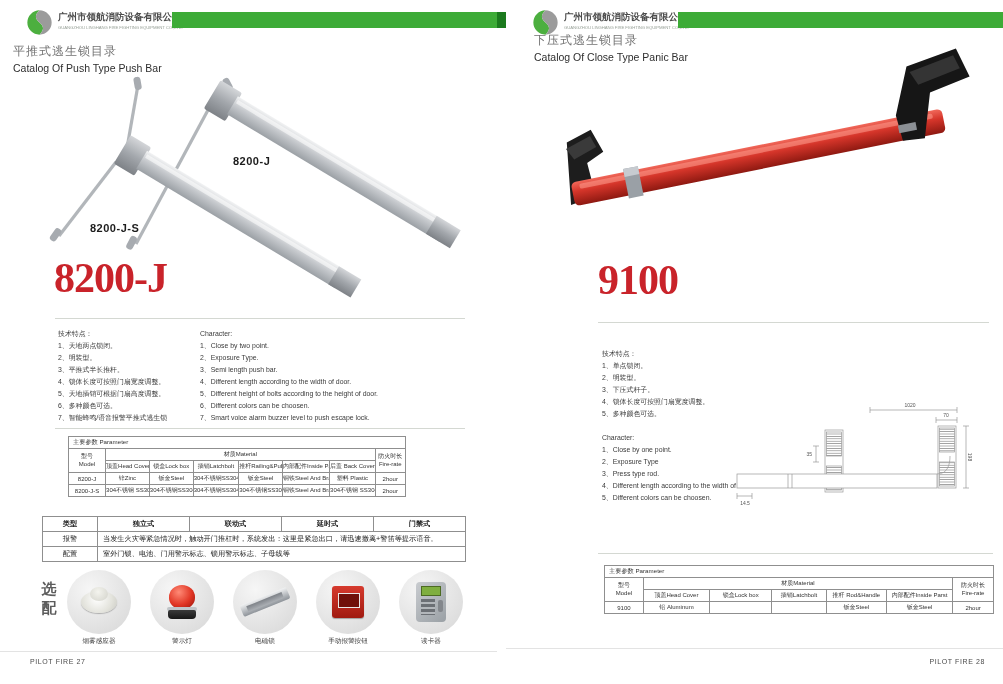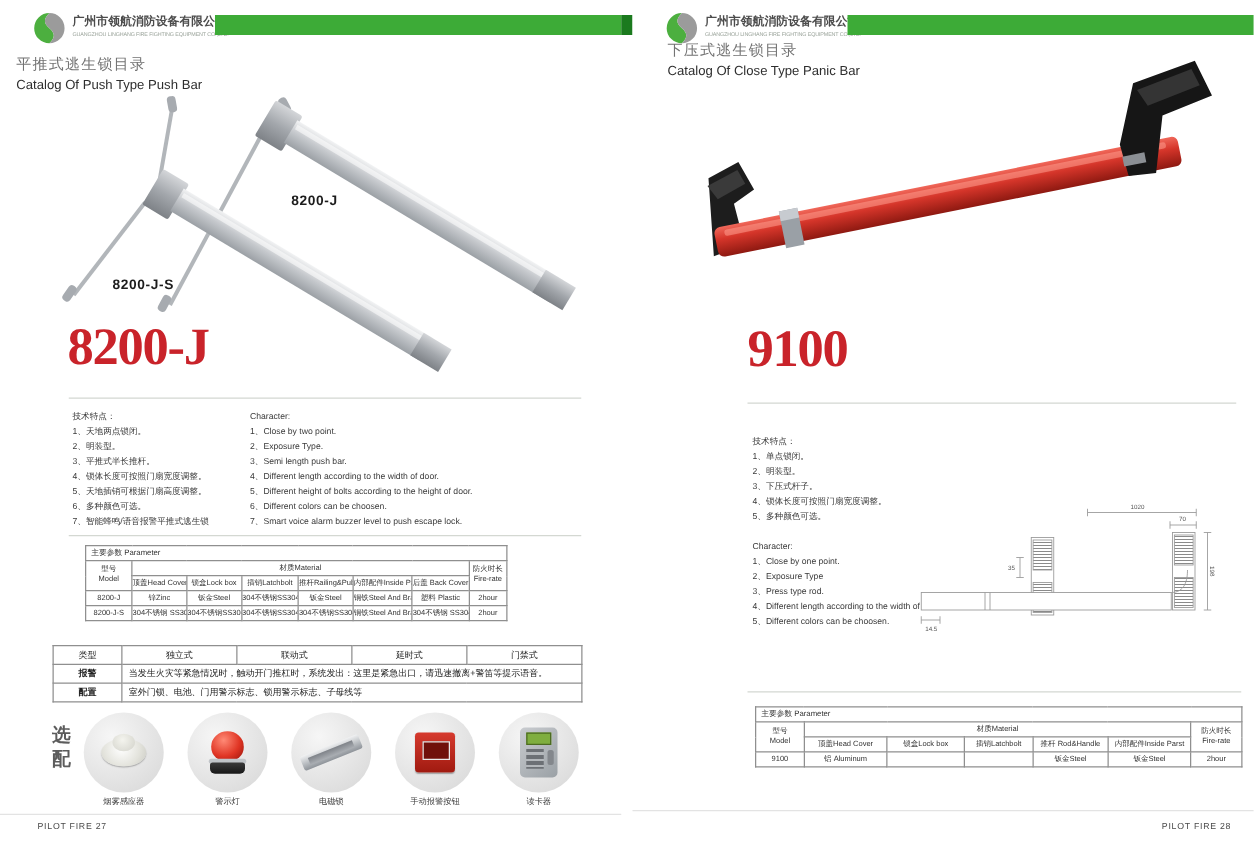--- a/index.html
+++ b/index.html
@@ -41,22 +41,22 @@
   table { border-collapse:collapse; table-layout:fixed; }
   .param-table { position:absolute; font-size:6px; color:#333; background:#fff; }
   .param-table th, .param-table td { border:1px solid #8f8f8f; font-weight:normal;
       text-align:center; padding:1px 0; overflow:hidden; white-space:nowrap; }
   .pt-title { text-align:left !important; padding-left:4px !important; font-size:6.2px; }
   .pt-2l div { line-height:1.25; }
 
   
   .type-table { position:absolute; font-size:7.2px; color:#222; }
   .type-table td { border:1px solid #8f8f8f; text-align:center; padding:2px 0; white-space:nowrap; overflow:hidden; }
-  .type-table .tt-head { font-weight:normal;margin-left:32px; }
-  .type-table .tt-label { font-weight:bold; }
+  .type-table .tt-head { font-weight:bold;margin-left:32px; }
+  .type-table .tt-label { font-weight:normal; }
   .type-table .tt-body { text-align:left; padding-left:5px; }
 
   
   .acc-label { position:absolute; font-size:15px; font-weight:bold; color:#5c5c5c; line-height:1.25; text-align:center; }
   .acc-row { position:absolute; display:flex; justify-content:space-between; }
   .acc-item { width:78px; text-align:center; }
   .acc-circle { width:64px; height:64px; margin:0 auto; border-radius:50%;
       background:radial-gradient(circle at 35% 30%, #f6f6f6, #dedede 75%, #d3d3d3);
       display:flex; align-items:center; justify-content:center; }
   .acc-name { font-size:6.6px; color:#3c3c3c; margin-top:3px; white-space:nowrap; }

